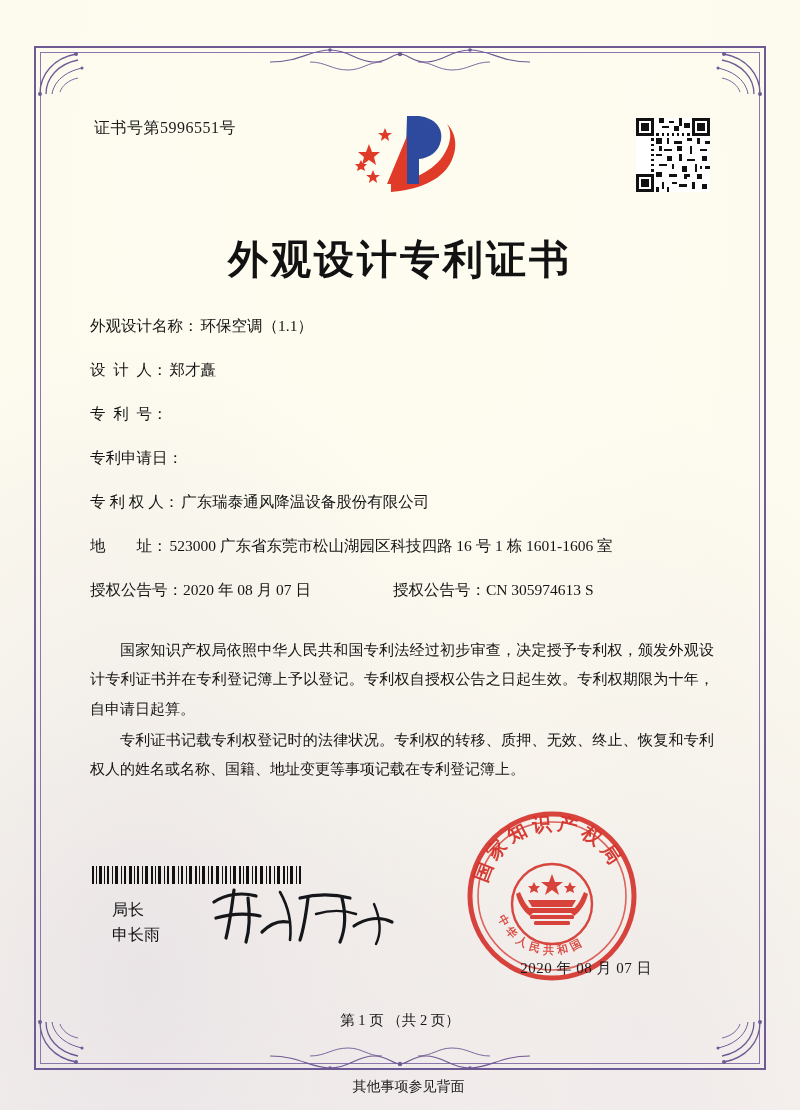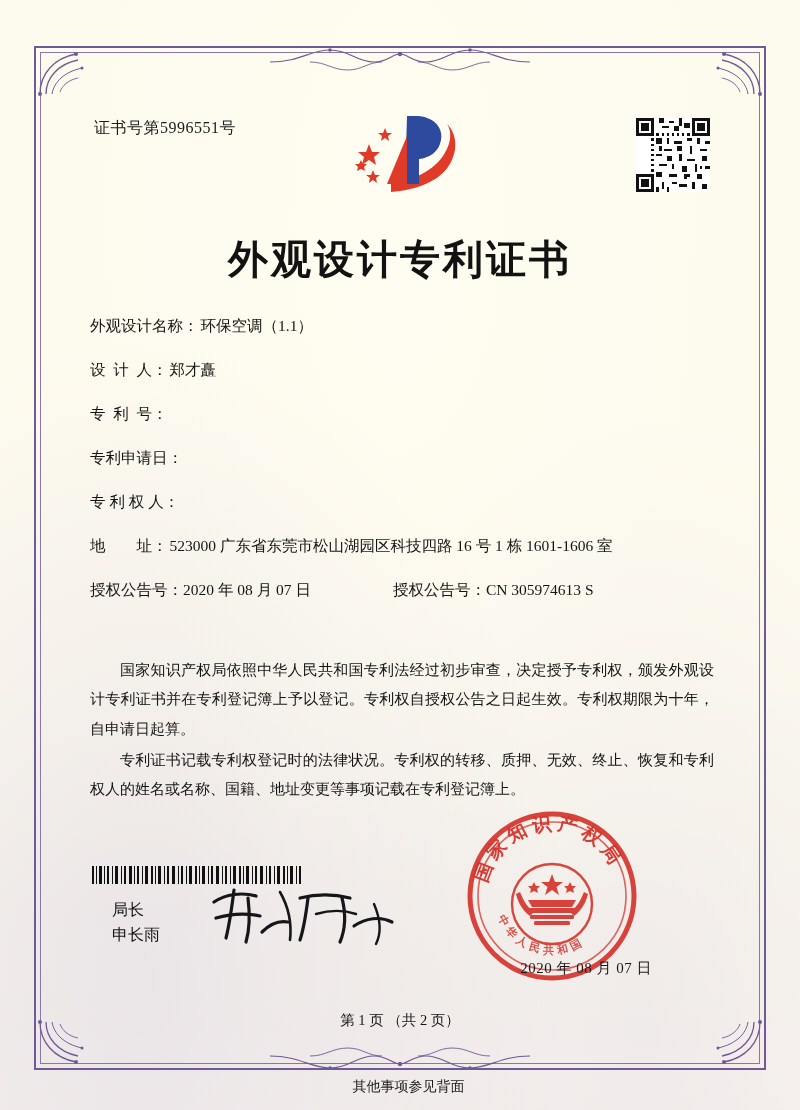--- a/index.html
+++ b/index.html
@@ -153,21 +153,21 @@
   }
   .f-label2 {
     white-space: pre;
     margin-left: 82px;
   }
 
   .para {
     position: absolute;
     left: 16px;
     right: 12px;
-    top: 560px;
+    top: 540px;
     font-size: 15px;
     line-height: 1.95;
     color: #141414;
     text-align: justify;
   }
   .para p {
     margin: 0 0 2px 0;
     text-indent: 2em;
   }
 
@@ -451,20 +451,21 @@
         <span class="f-value">郑才矗</span>
       </div>
       <div class="field">
         <span class="f-label">专  利  号：</span>
       </div>
       <div class="field">
         <span class="f-label">专利申请日：</span>
       </div>
       <div class="field">
         <span class="f-label">专 利 权 人：</span>
+        <span class="f-value">广东瑞泰通风降温设备股份有限公司</span>
       </div>
       <div class="field">
         <span class="f-label">地        址：</span>
         <span class="f-value">523000 广东省东莞市松山湖园区科技四路 16 号 1 栋 1601-1606 室</span>
       </div>
       <div class="field inline-two">
         <span class="f-label">授权公告号：</span>
         <span>2020 年 08 月 07 日</span>
         <span class="f-label2">授权公告号：</span>
         <span>CN 305974613 S</span>

